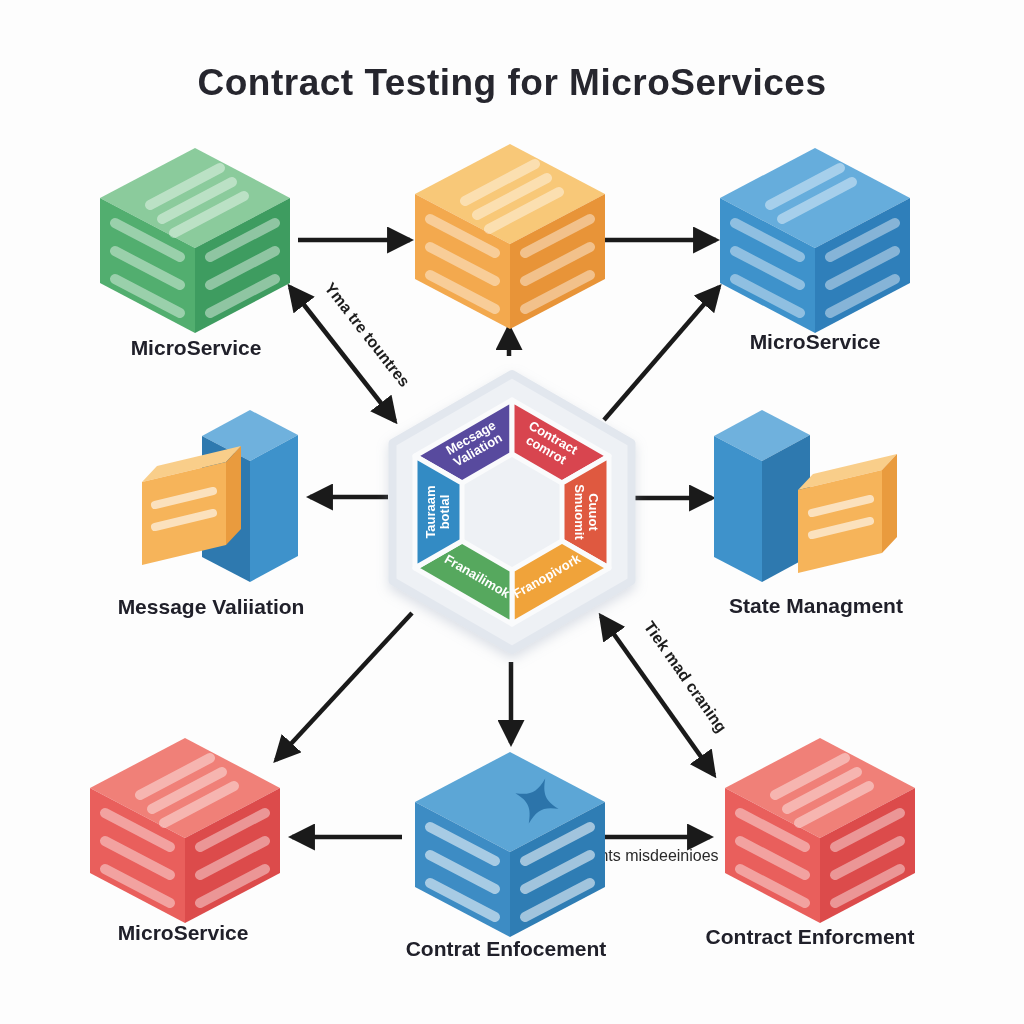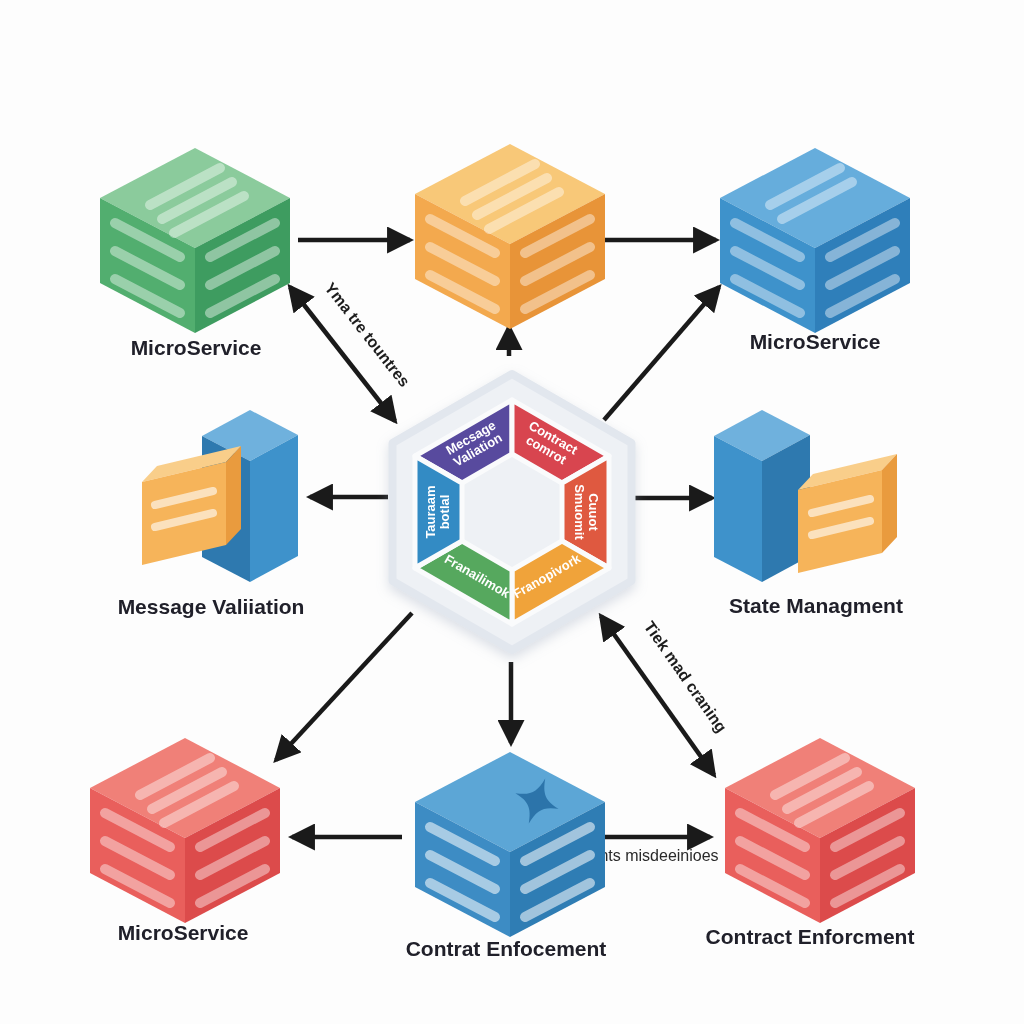--- a/index.html
+++ b/index.html
@@ -14,20 +14,21 @@
   .arrow-label{font-size:16px;font-weight:600;fill:#1d1d1d;text-anchor:middle;}
   .arrow-label-sm{font-size:16px;font-weight:500;fill:#2a2a2a;text-anchor:middle;}
   .stripe{stroke:rgba(255,255,255,0.42);stroke-width:10;stroke-linecap:round;}
   .stripe-thin{stroke:rgba(255,255,255,0.6);stroke-width:8;stroke-linecap:round;}
   .seg{stroke:#fafbfc;stroke-width:5;stroke-linejoin:round;}
 </style>
 </head>
 <body>
 
 <div class="stage">
+  <div class="title">Contract Testing for MicroServices</div>
 
   <svg width="1024" height="1024" viewBox="0 0 1024 1024">
     <defs>
       <marker id="ah" viewBox="0 0 10 10" refX="8.5" refY="5" markerWidth="6" markerHeight="6" orient="auto-start-reverse">
         <path d="M0,0 L10,5 L0,10 z" fill="#1a1a1a"></path>
       </marker>
       <filter id="softshadow" x="-20%" y="-20%" width="140%" height="140%">
         <feDropShadow dx="0" dy="5" stdDeviation="6" flood-color="#9aa6ba" flood-opacity="0.35"></feDropShadow>
       </filter>
     </defs>

